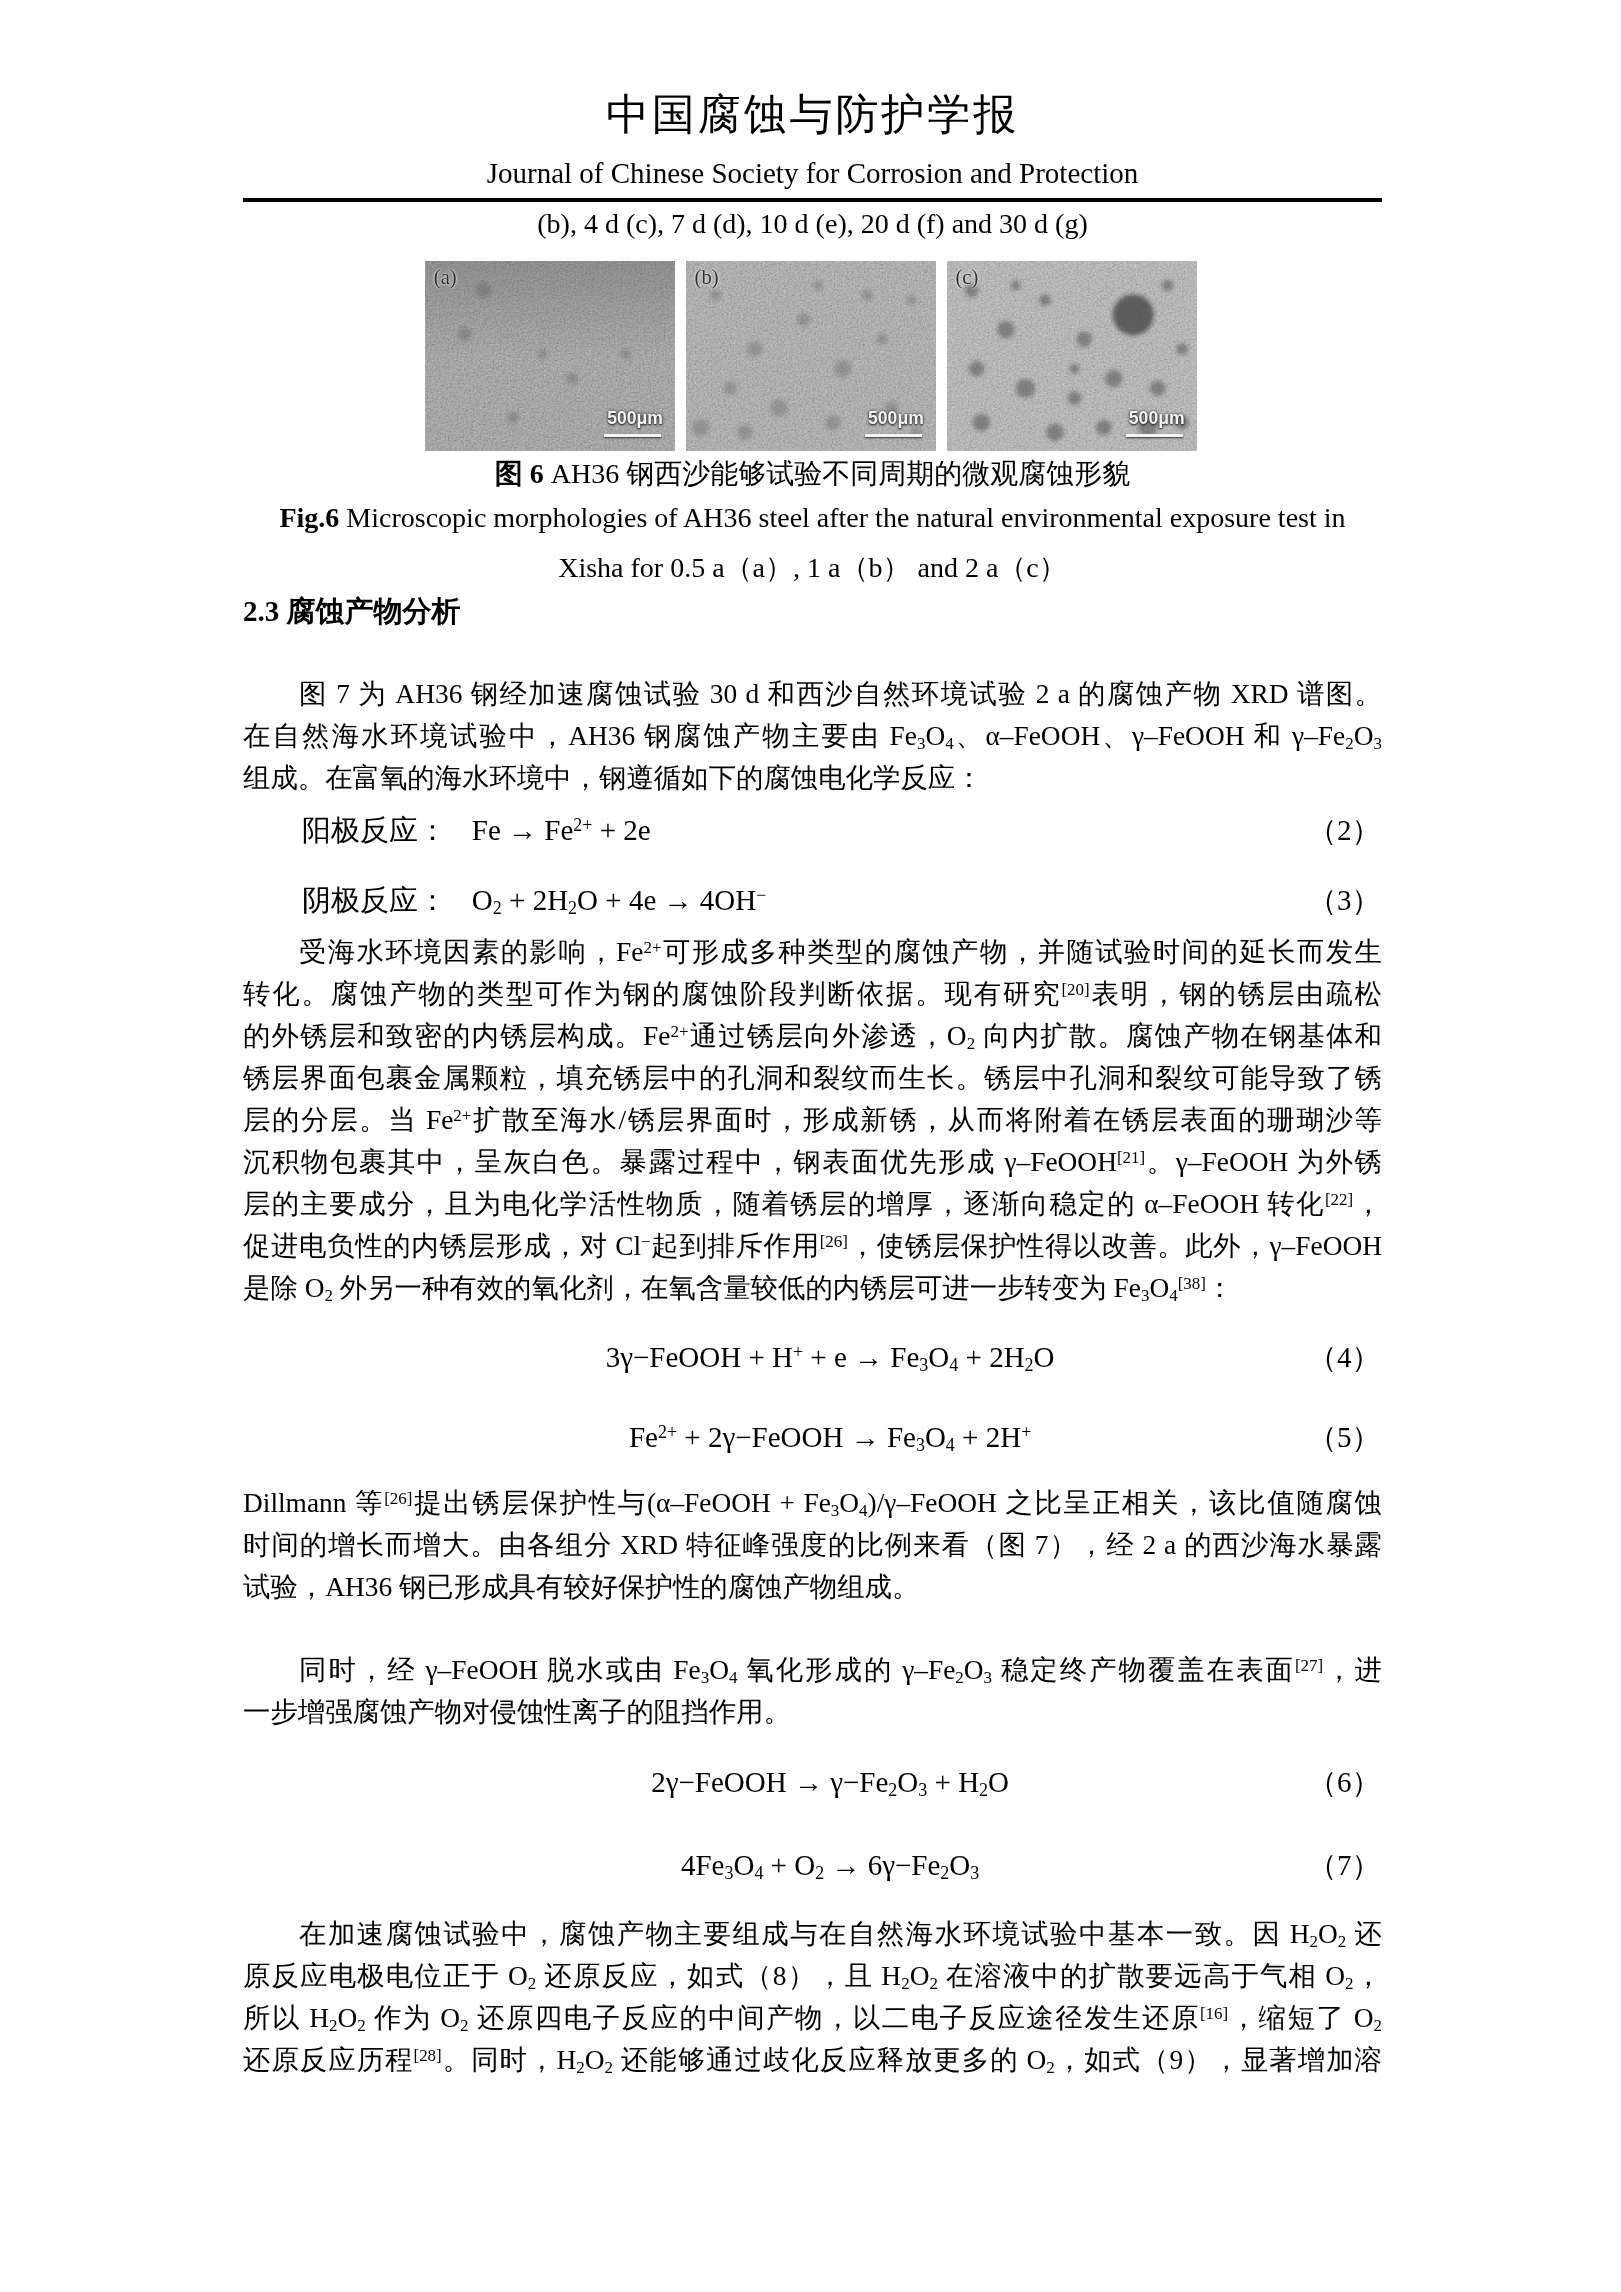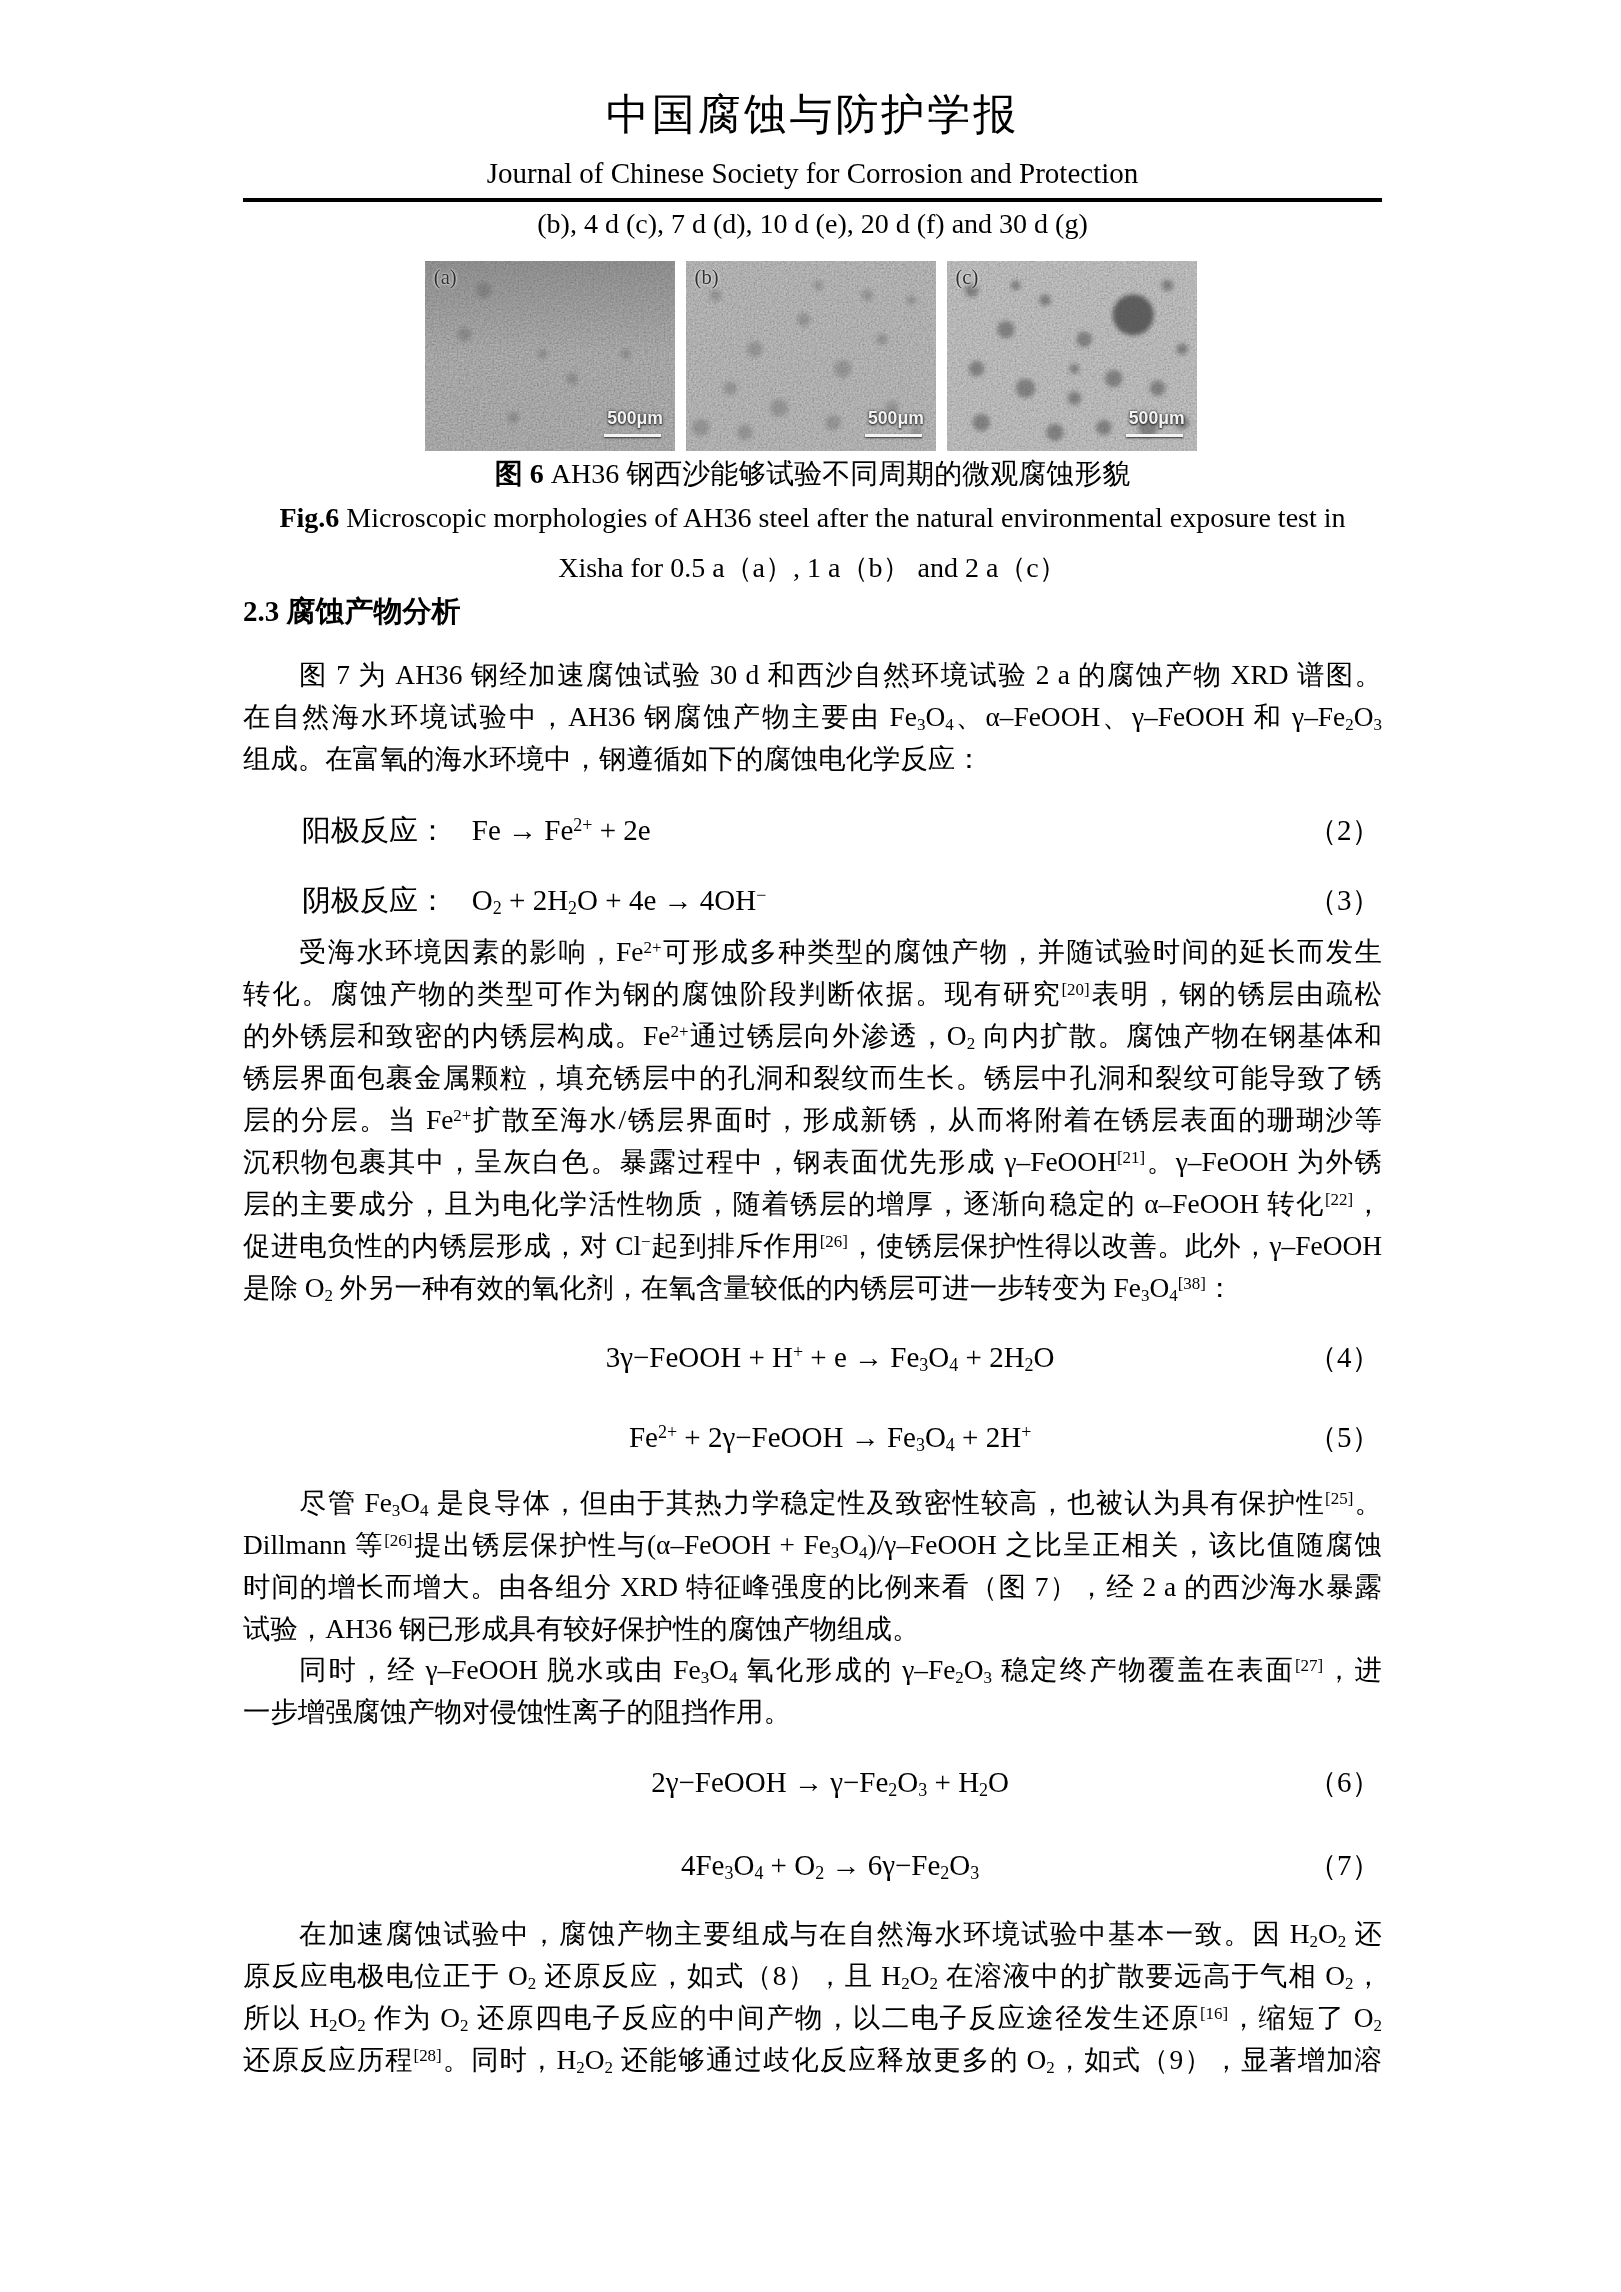--- a/index.html
+++ b/index.html
@@ -25,21 +25,21 @@
               box-shadow:0 1px 2px #333;}
   .cap-zh{top:455px;font-size:28px;}
   .cap-en1{top:502px;font-size:28px;}
   .cap-en2{top:549px;font-size:28px;}
   .blb{font-weight:bold;}
   .h23{top:592px;font-size:29px;font-weight:bold;}
   .para{position:absolute;left:0;width:1139px;font-size:27.4px;}
   .ln{height:42px;line-height:42px;overflow:hidden;text-align:justify;}
   .ln.j{text-align-last:justify;}
   .ln.ind{padding-left:56px;}
-  .p1{top:654px;} .p2{top:931px;} .p3{top:1482px;} .p4{top:1649px;} .p5{top:1913px;}
+  .p1{top:673px;} .p2{top:931px;} .p3{top:1482px;} .p4{top:1649px;} .p5{top:1913px;}
   .eq{position:absolute;left:0;width:1139px;font-size:29px;line-height:45px;height:45px;}
   .eq .pfx{margin-right:17.6px;}
   .eq .num{position:absolute;left:1065px;top:0;}
   .eq-left{padding-left:59px;box-sizing:border-box;}
   .eq-center{text-align:center;}
   .eq-center .fml{display:inline-block;transform:translateX(17.6px);}
   .eq2{top:808px;} .eq3{top:878px;} .eq4{top:1335px;} .eq5{top:1415px;}
   .eq6{top:1760px;} .eq7{top:1843px;}
   sup{font-size:0.62em;vertical-align:0.5em;line-height:0;}
   sub{font-size:0.62em;vertical-align:-0.22em;line-height:0;}
@@ -215,21 +215,20 @@
     <div class="eq eq-center eq4">
       <span class="fml">3γ−FeOOH + H<sup>+</sup> + e → Fe<sub>3</sub>O<sub>4</sub> + 2H<sub>2</sub>O</span>
       <span class="num">（4）</span>
     </div>
     <div class="eq eq-center eq5">
       <span class="fml">Fe<sup>2+</sup> + 2γ−FeOOH → Fe<sub>3</sub>O<sub>4</sub> + 2H<sup>+</sup></span>
       <span class="num">（5）</span>
     </div>
 
     <div class="para p3">
-      <div class="ln ind j">尽管 Fe<sub>3</sub>O<sub>4</sub> 是良导体，但由于其热力学稳定性及致密性较高，也被认为具有保护性<sup>[25]</sup>。</div>
       <div class="ln j">Dillmann 等<sup>[26]</sup>提出锈层保护性与(α–FeOOH + Fe<sub>3</sub>O<sub>4</sub>)/γ–FeOOH 之比呈正相关，该比值随腐蚀</div>
       <div class="ln j">时间的增长而增大。由各组分 XRD 特征峰强度的比例来看（图 7），经 2 a 的西沙海水暴露</div>
       <div class="ln end">试验，AH36 钢已形成具有较好保护性的腐蚀产物组成。</div>
     </div>
 
     <div class="para p4">
       <div class="ln ind j">同时，经 γ–FeOOH 脱水或由 Fe<sub>3</sub>O<sub>4</sub> 氧化形成的 γ–Fe<sub>2</sub>O<sub>3</sub> 稳定终产物覆盖在表面<sup>[27]</sup>，进</div>
       <div class="ln end">一步增强腐蚀产物对侵蚀性离子的阻挡作用。</div>
     </div>
 

